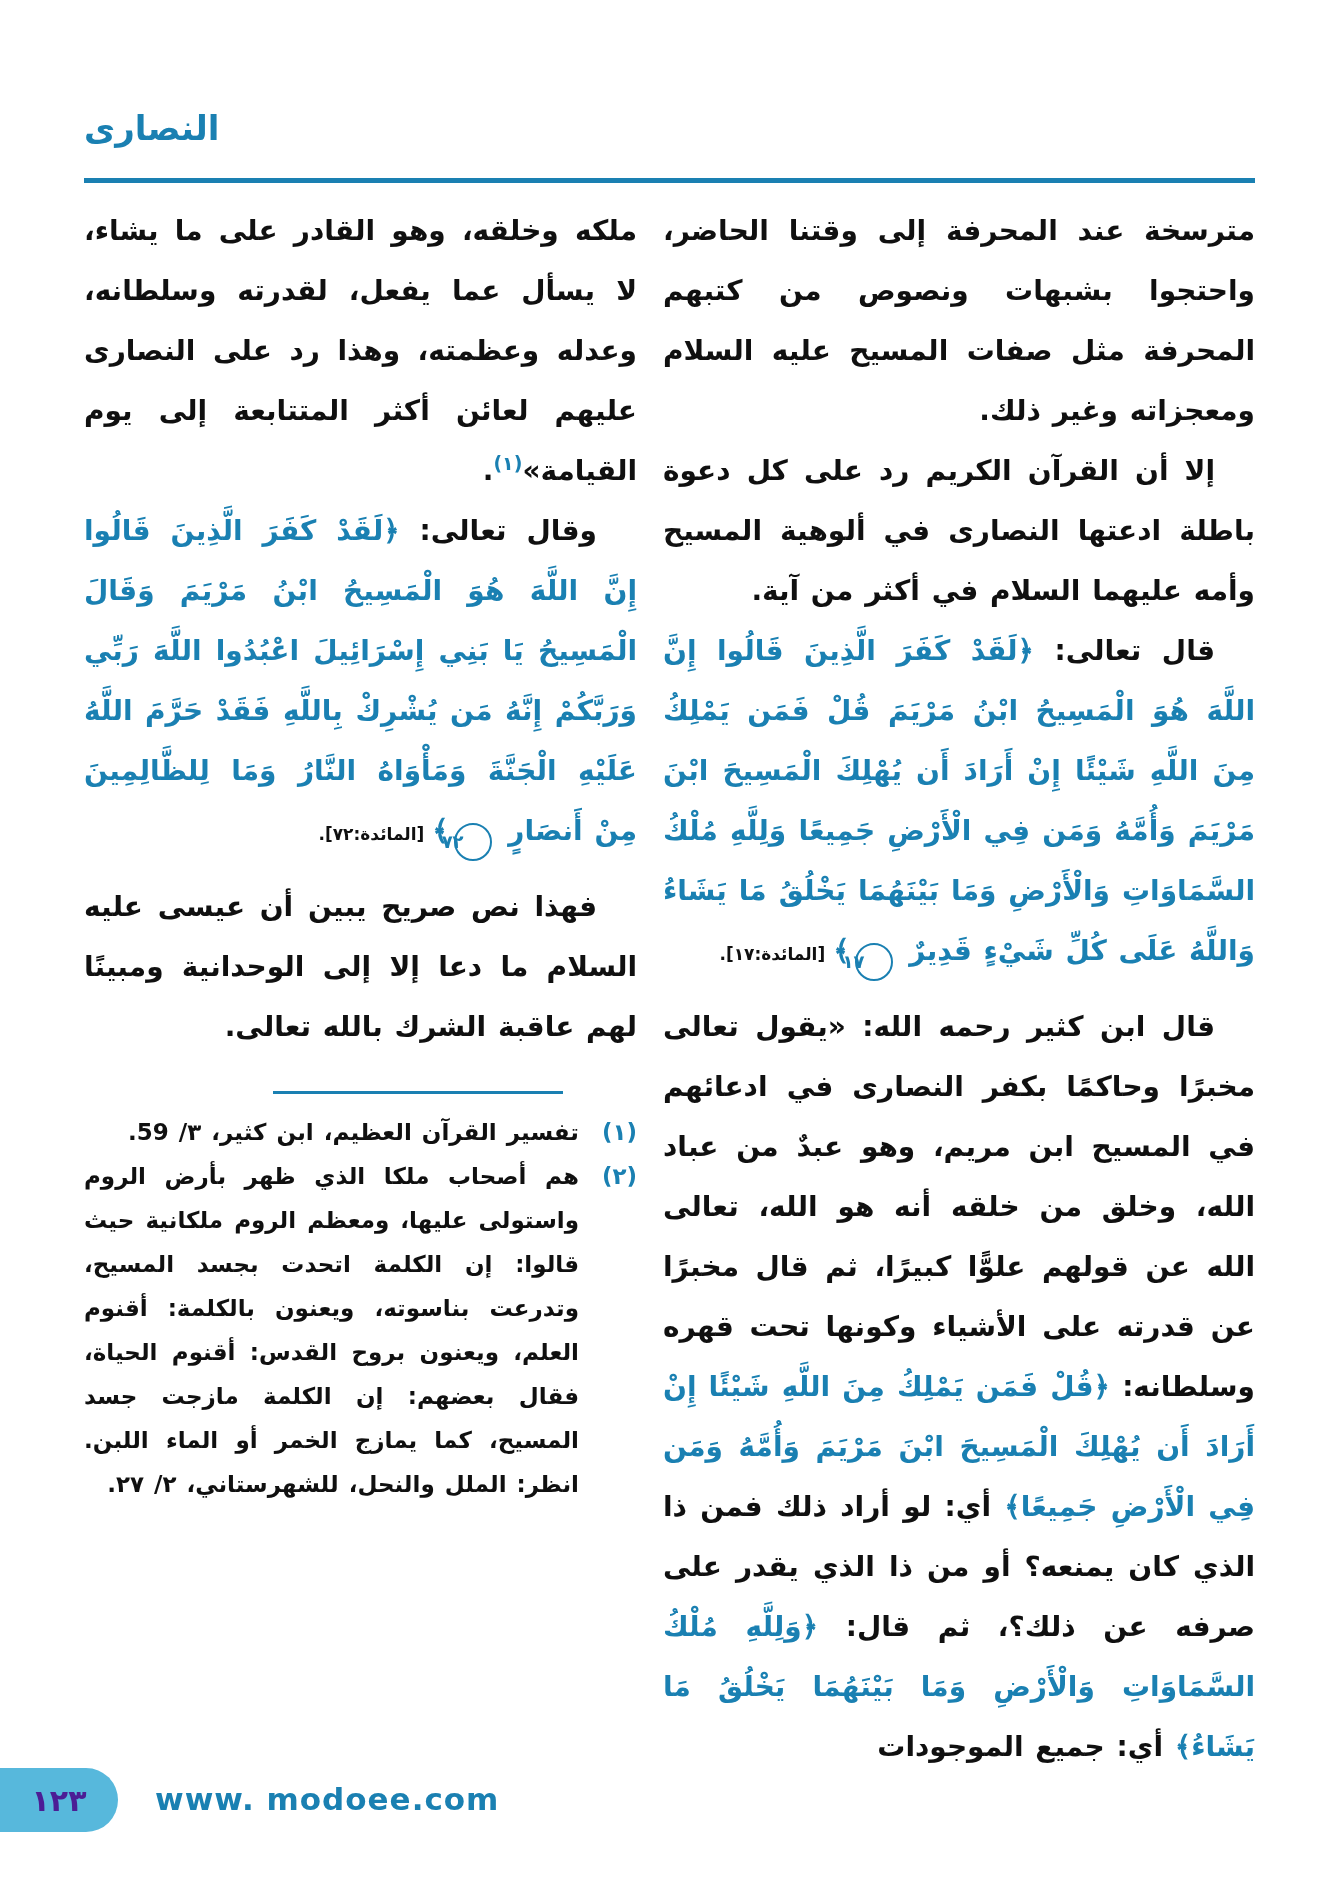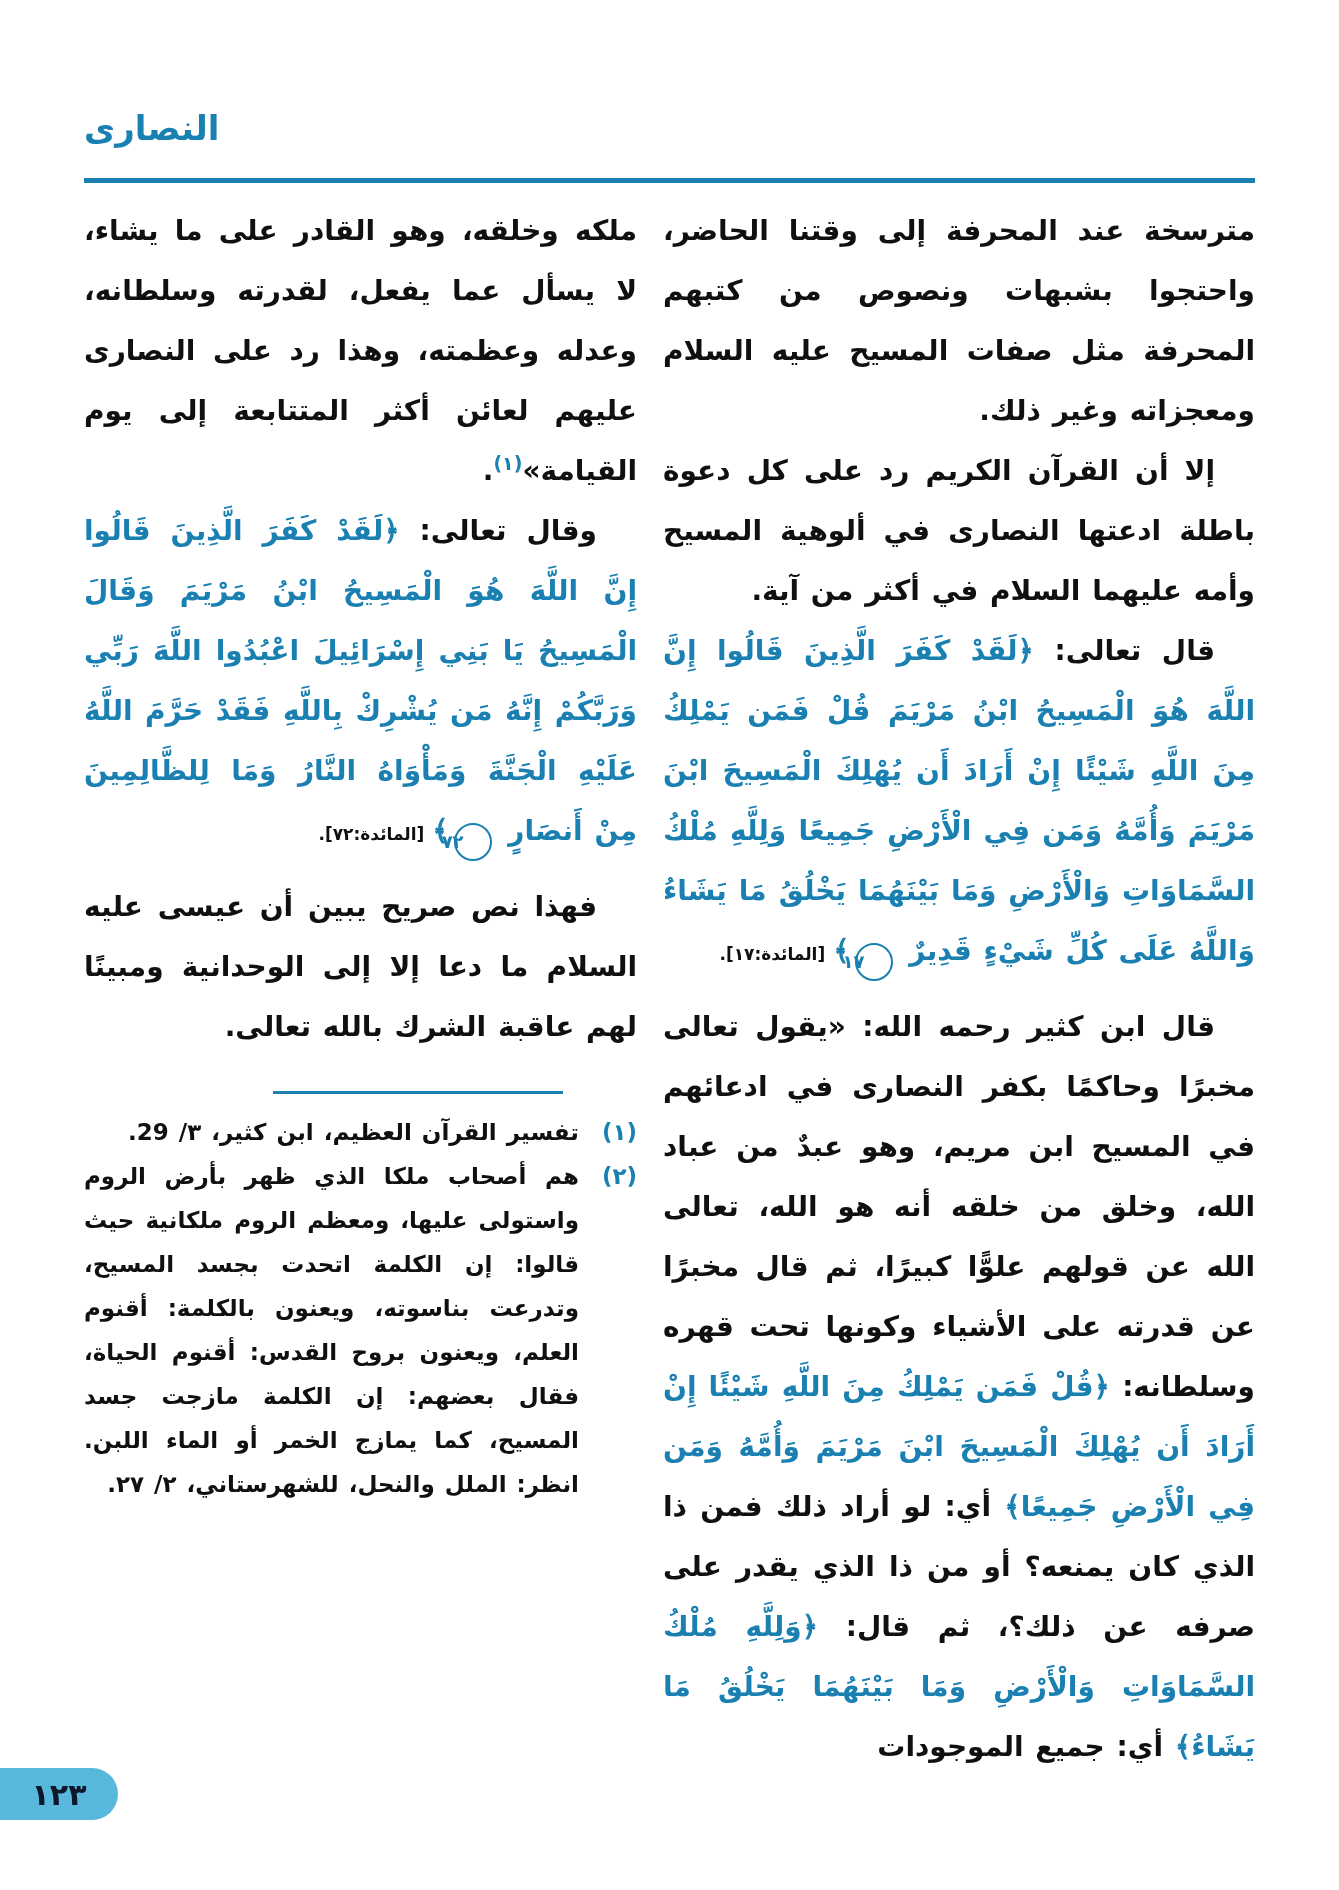--- a/index.html
+++ b/index.html
@@ -89,24 +89,24 @@
     color:var(--accent);
     text-align:right;
   }
   .fntext{
     flex:1;
     text-align:justify;
   }
   .page-badge{
     position:absolute;
     left:0;top:1768px;
-    width:118px;height:52px;
+    width:118px;height:64px;
     background:var(--badge);
     border-radius:0 32px 32px 0;
-    color:#0f172a;
+    color:#4c1d95;
     display:flex;
     align-items:center;
     justify-content:center;
     font-size:30px;
     font-weight:bold;
   }
   .website{
     position:absolute;
     left:155px;top:1781px;
     direction:ltr;
@@ -138,26 +138,27 @@
     <section class="col col-left">
       <div class="col-content">
           <p class="para"><span class="seg-n">ملكه وخلقه، وهو القادر على ما يشاء، لا يسأل عما يفعل، لقدرته وسلطانه، وعدله وعظمته، وهذا رد على النصارى عليهم لعائن أكثر المتتابعة إلى يوم القيامة»</span><span class="seg-fn">(١)</span><span class="seg-n">.</span></p>
           <p class="para indent"><span class="seg-n">وقال تعالى: </span><span class="seg-q">﴿لَقَدْ كَفَرَ الَّذِينَ قَالُوا إِنَّ اللَّهَ هُوَ الْمَسِيحُ ابْنُ مَرْيَمَ وَقَالَ الْمَسِيحُ يَا بَنِي إِسْرَائِيلَ اعْبُدُوا اللَّهَ رَبِّي وَرَبَّكُمْ إِنَّهُ مَن يُشْرِكْ بِاللَّهِ فَقَدْ حَرَّمَ اللَّهُ عَلَيْهِ الْجَنَّةَ وَمَأْوَاهُ النَّارُ وَمَا لِلظَّالِمِينَ مِنْ أَنصَارٍ </span><span class="seg-aya">٧٢</span><span class="seg-q">﴾</span><span class="seg-ref"> [المائدة:٧٢].</span></p>
           <p class="para indent"><span class="seg-n">فهذا نص صريح يبين أن عيسى عليه السلام ما دعا إلا إلى الوحدانية ومبينًا لهم عاقبة الشرك بالله تعالى.</span></p>
         </div>
       <div class="fn-divider"></div>
       <div class="footnotes">
           <div class="fnrow">
             <span class="fnmark">(١)</span>
-            <span class="fntext">تفسير القرآن العظيم، ابن كثير، ٣/ 29.</span>
+            <span class="fntext">تفسير القرآن العظيم، ابن كثير، ٣/ 59.</span>
           </div>
           <div class="fnrow">
             <span class="fnmark">(٢)</span>
             <span class="fntext">هم أصحاب ملكا الذي ظهر بأرض الروم واستولى عليها، ومعظم الروم ملكانية حيث قالوا: إن الكلمة اتحدت بجسد المسيح، وتدرعت بناسوته، ويعنون بالكلمة: أقنوم العلم، ويعنون بروح القدس: أقنوم الحياة، فقال بعضهم: إن الكلمة مازجت جسد المسيح، كما يمازج الخمر أو الماء اللبن. انظر: الملل والنحل، للشهرستاني، ٢/ ٢٧.</span>
           </div>
         </div>
     </section>
   </div>
 
   <div class="page-badge">
     <span>١٢٣</span>
   </div>
+  <a class="website" href="#">www. modoee.com</a>
 </div>
 
 </body></html>

